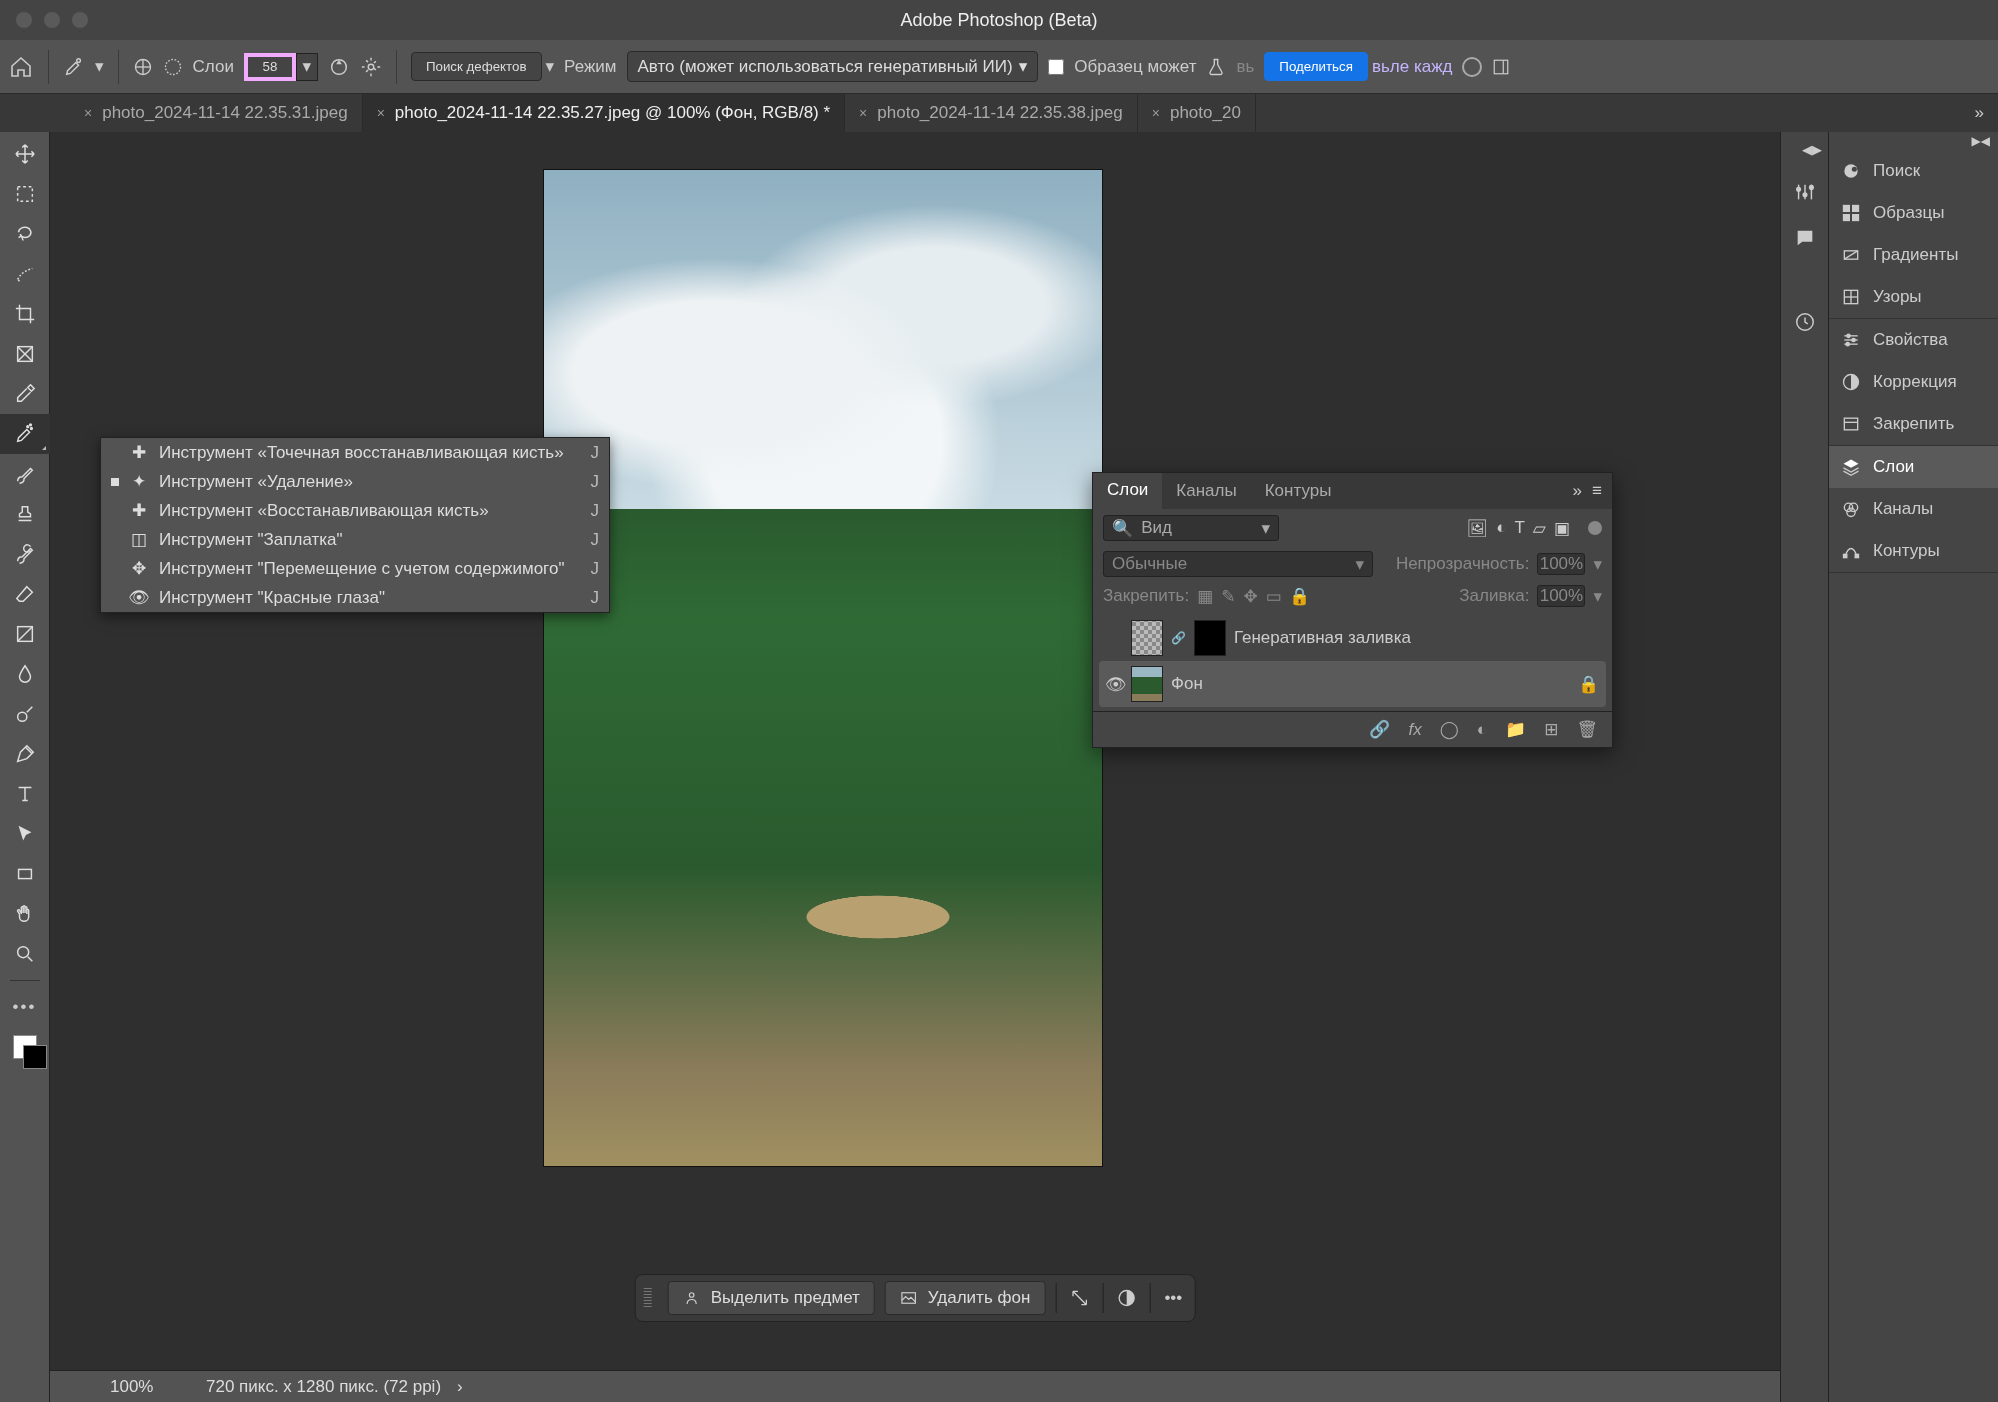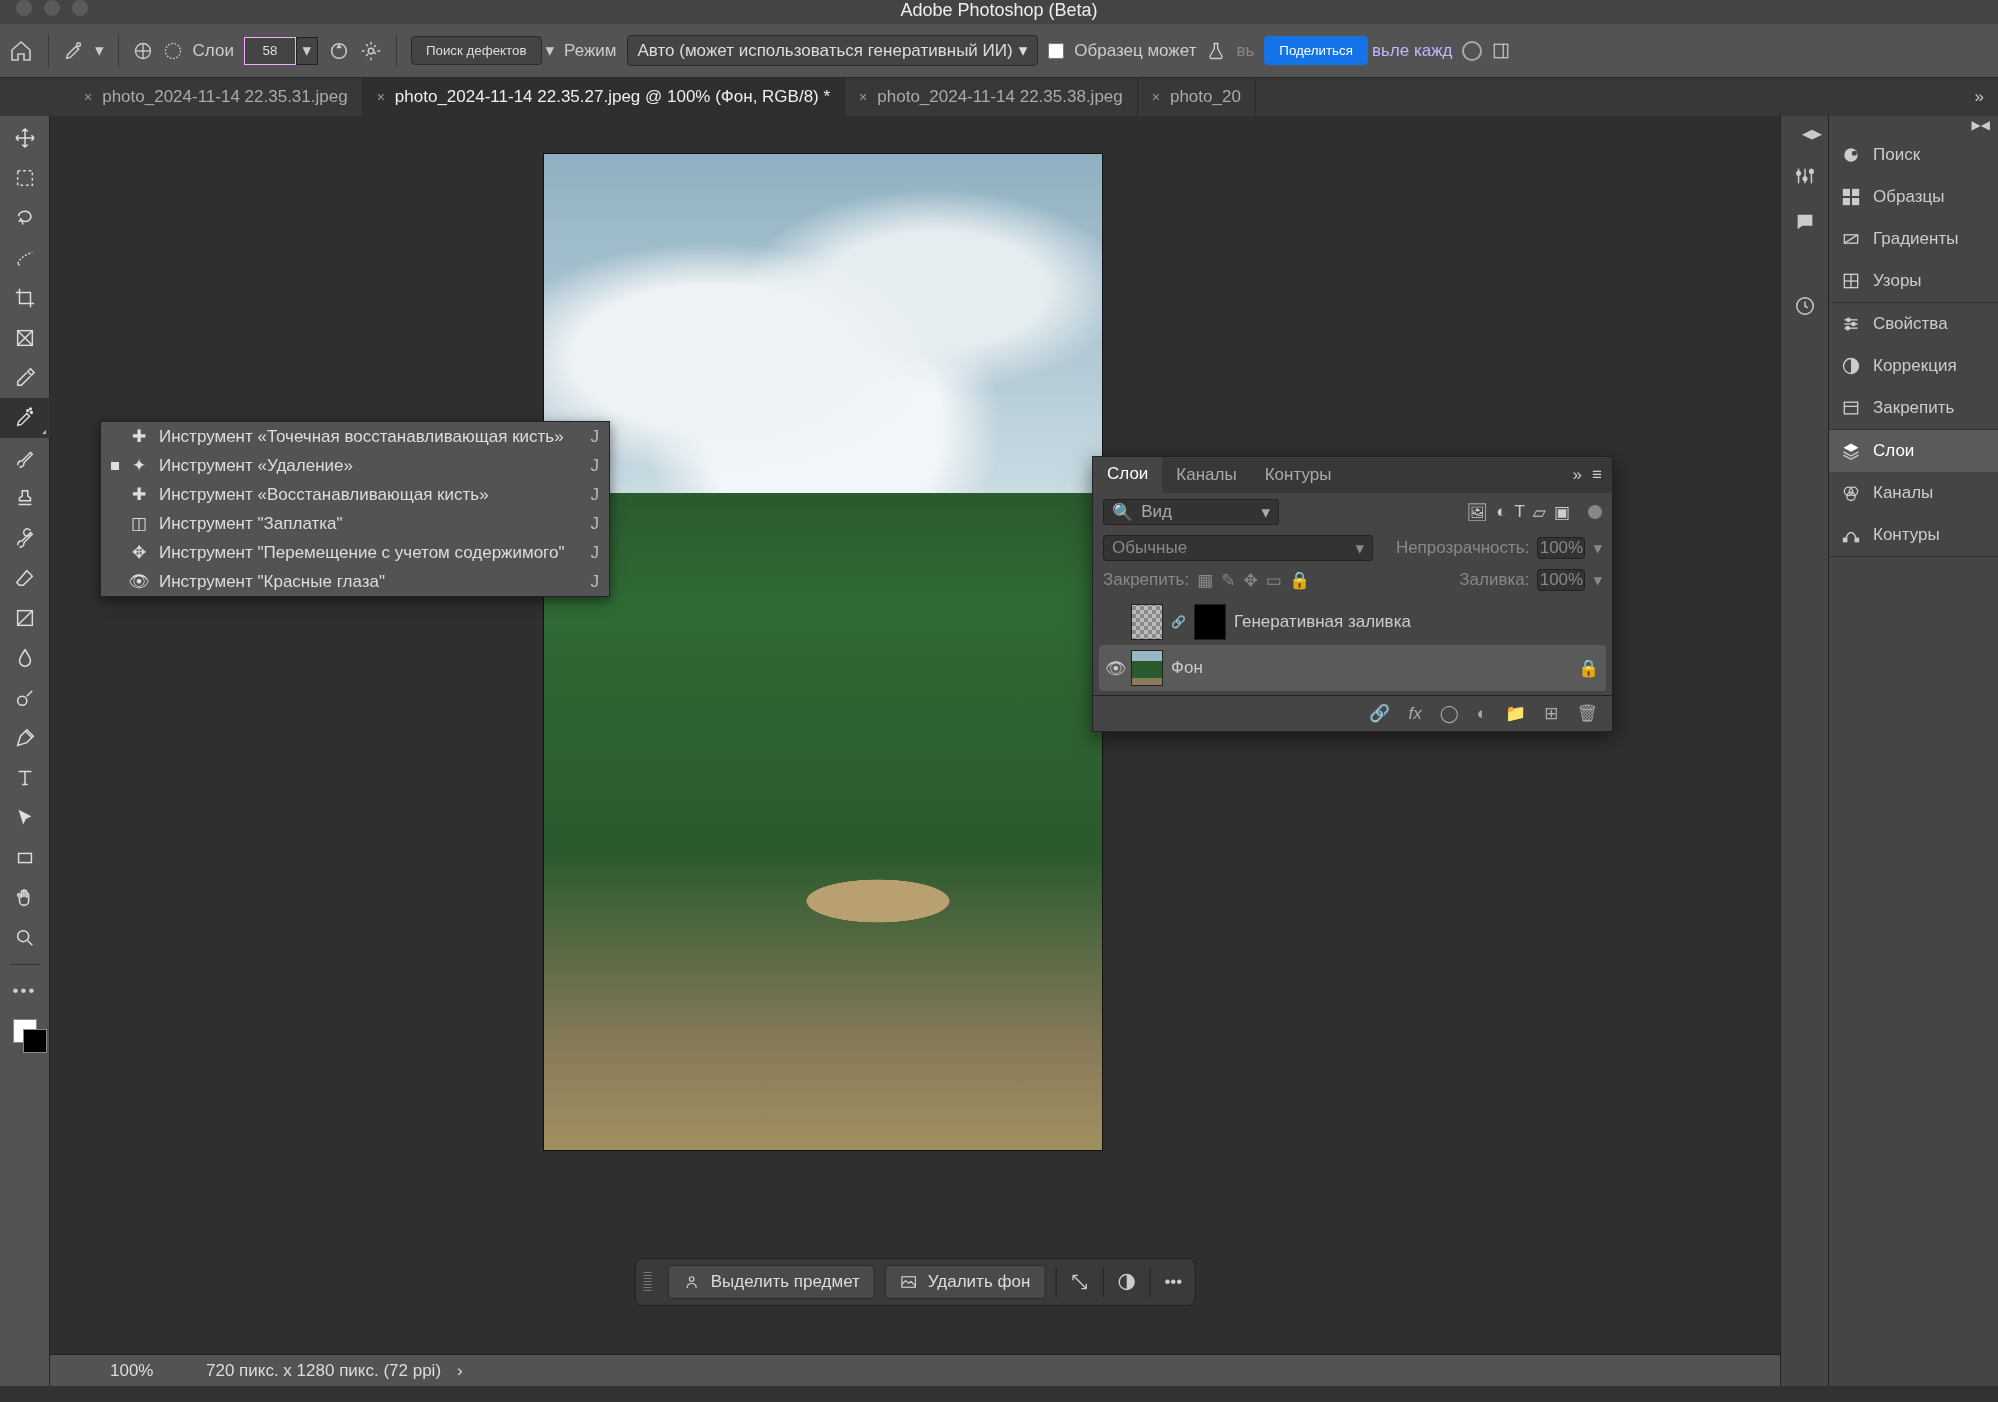--- a/index.html
+++ b/index.html
@@ -1,28 +1,28 @@
 <!DOCTYPE html>
 <html><head>
 <meta charset="utf-8">
 <style>
 * { margin: 0; padding: 0; box-sizing: border-box; font-family: -apple-system, "Segoe UI", Arial, sans-serif; user-select: none; }
 body { background: #323232; color: #ccc; width: 1998px; height: 1402px; overflow: hidden; font-size: 17px; }
 
 
-.titlebar { height: 24px; background: #444444; display: flex; align-items: flex-start; position: relative; }
+.titlebar { height: 40px; background: #444444; display: flex; align-items: center; position: relative; }
 .traffic { display: flex; gap: 12px; padding-left: 16px; }
 .traffic span { width: 16px; height: 16px; border-radius: 50%; background: #5a5a5a; }
 .titlebar .title { position: absolute; left: 50%; transform: translateX(-50%); color: #eee; font-size: 18px; }
 
 
 .optionbar { height: 54px; background: #535353; display: flex; align-items: center; padding: 0 8px; gap: 10px; border-bottom: 1px solid #2a2a2a; }
 .optionbar .home { width: 26px; height: 24px; }
 .optionbar .sep { width: 1px; height: 34px; background: #3a3a3a; margin: 0 4px; }
-.kegl-in { background: #444; border: 1px solid #f0abfc; color: #ddd; width: 52px; height: 28px; text-align: center; }
+.kegl-in { background: #444; border: 4px solid #f0abfc; color: #ddd; width: 52px; height: 28px; text-align: center; }
 .kegl-dd { width: 22px; height: 28px; background: #444; border: 1px solid #222; display:flex;align-items:center;justify-content:center;}
 .obtn { background: #444; border: 1px solid #2a2a2a; color: #ddd; padding: 6px 14px; border-radius: 4px; }
 .obtn.blue { background: #1473e6; border-color:#1473e6; color: #fff; }
 .search-circ { width:20px;height:20px;border:2px solid #aaa;border-radius:50%; }
 
 
 .tabstrip { height: 38px; background: #383838; display: flex; align-items: stretch; padding-left: 70px; }
 .tab { display: flex; align-items: center; padding: 0 14px; gap: 10px; color: #aaa; border-right: 1px solid #2a2a2a; }
 .tab.active { background: #2f2f2f; color: #eee; }
 .tab .x { font-size: 14px; color: #999; }

